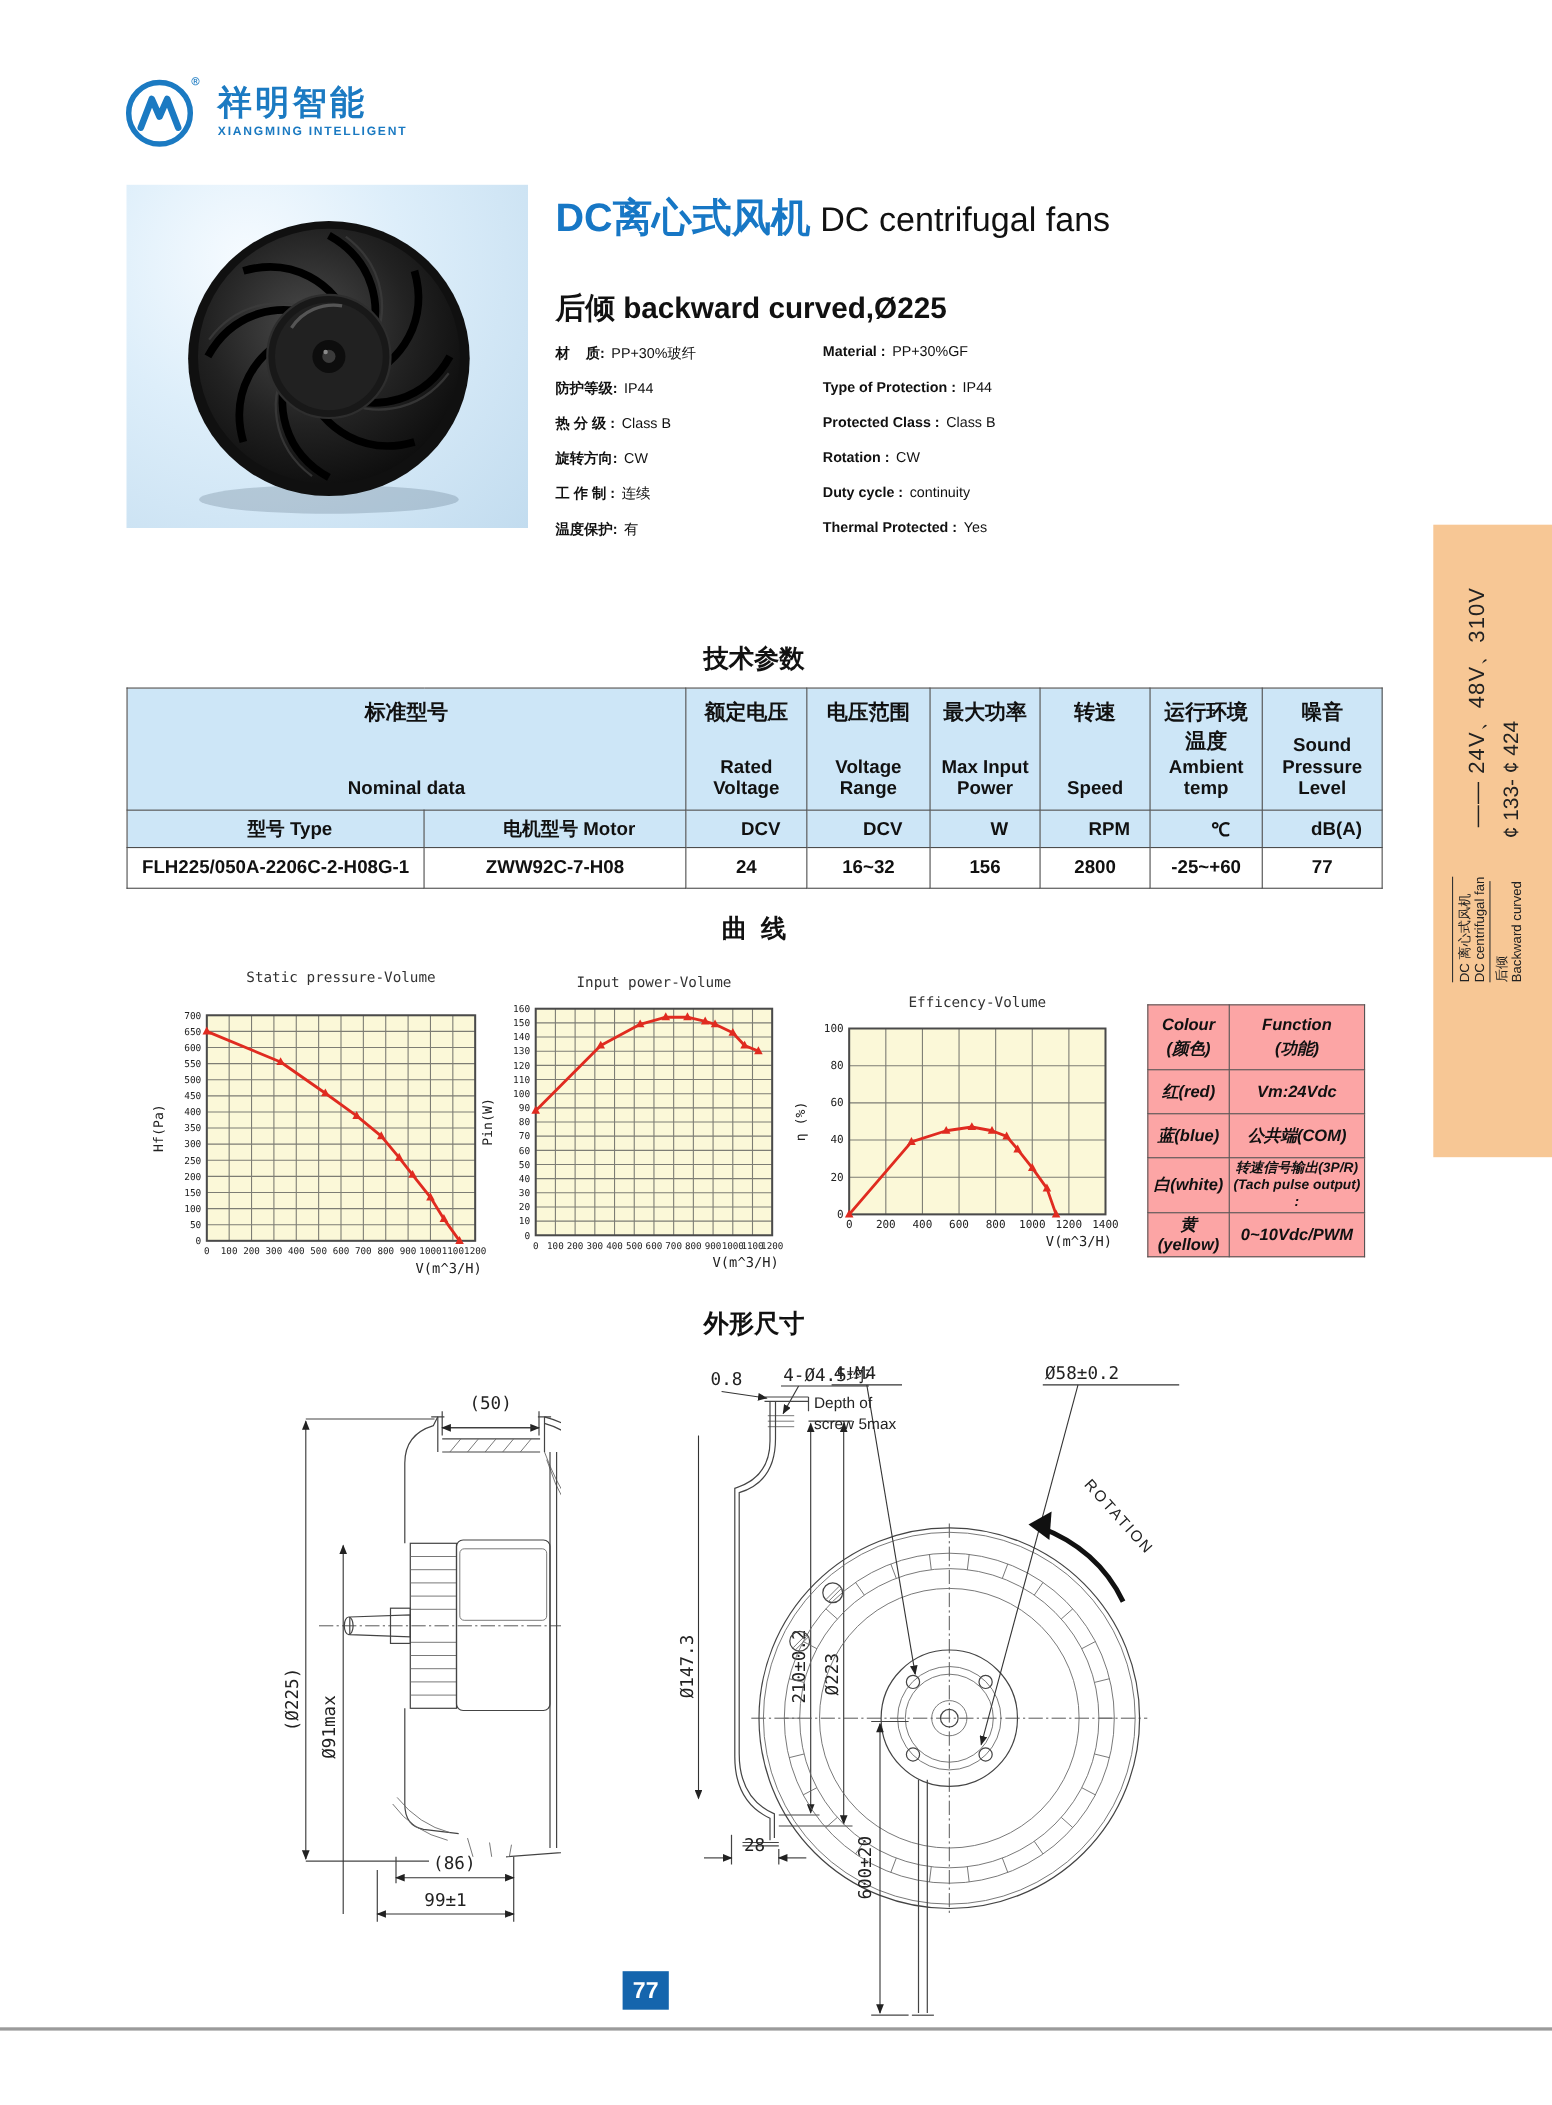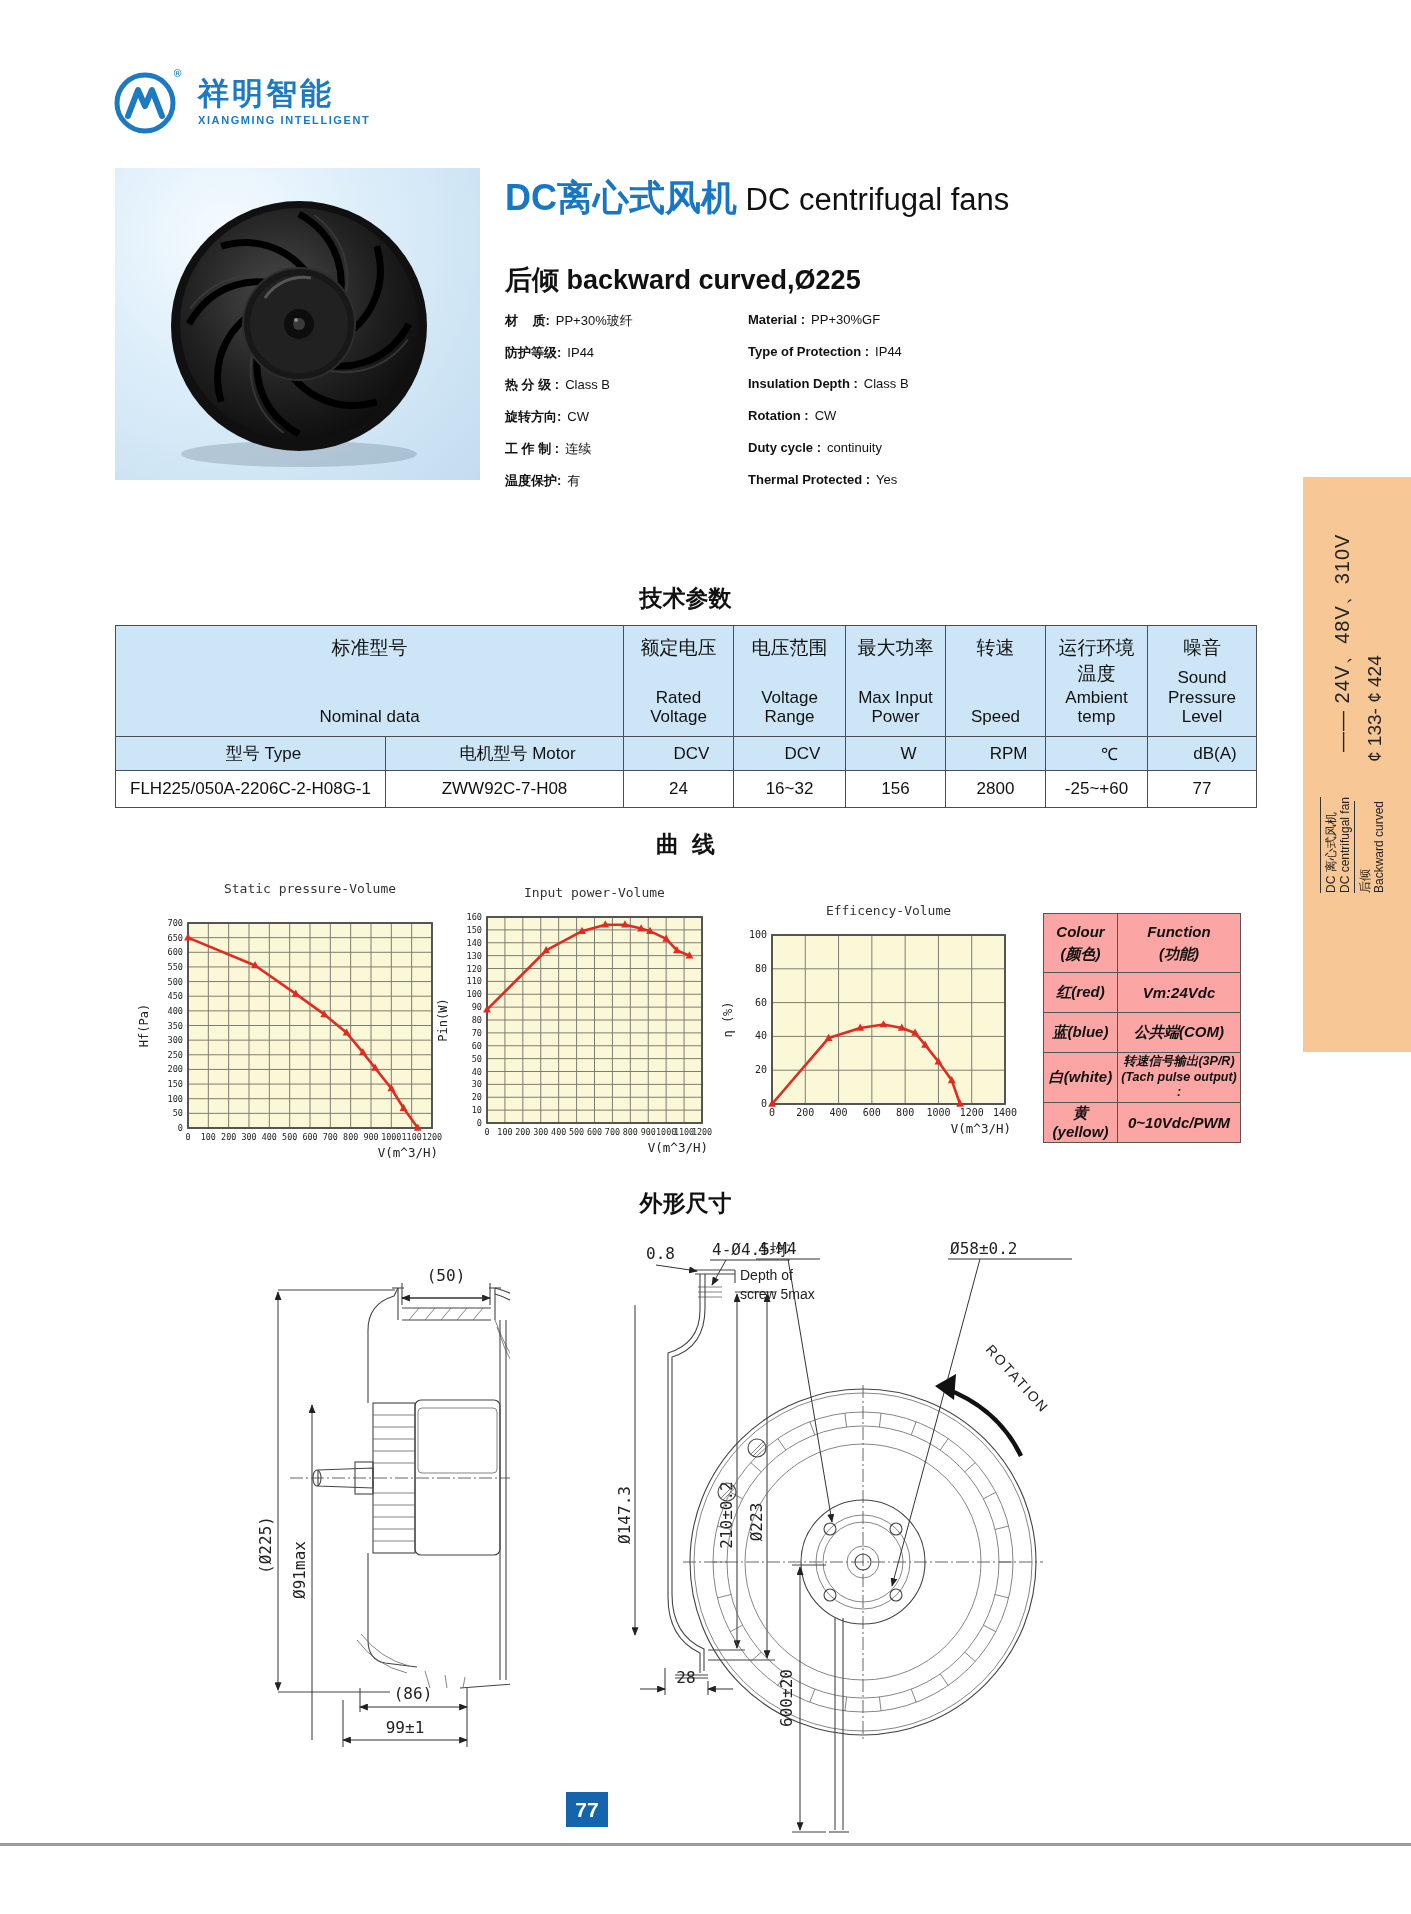--- a/index.html
+++ b/index.html
@@ -29,21 +29,21 @@
   #specs-en{left:748px;top:0;}
 
   
   .sec{left:115px;width:1141px;height:23px;display:flex;align-items:center;flex-direction:column;}
   .sec-title{font-size:23px;font-weight:bold;white-space:pre;flex:0 0 auto;}
   .sec-bar{flex:1;height:22px;background:#67c7ef;margin-left:18px;}
 
   
   #techtbl{left:115px;top:625px;border-collapse:collapse;table-layout:fixed;width:1141px;}
   #techtbl th,#techtbl td{border:1.6px solid #4d4d4d;text-align:center;vertical-align:middle;
-      padding:0 2px;font-weight:normal;}
+      padding:0 2px;font-weight:bold;}
   #techtbl .hrow th{background:#cde6f7;height:110px;vertical-align:top;}
   #techtbl .hcell{display:flex;flex-direction:column;justify-content:space-between;height:92px;padding-top:9px;}
   #techtbl .cnh{font-size:19px;}
   #techtbl .enh{font-size:17px;line-height:1.15;}
   #techtbl .urow th{background:#cde6f7;height:33px;font-size:17px;padding-left:28px;}
   #techtbl .drow td{height:36px;font-size:17px;background:#fff;}
 
   
   .chart{position:absolute;}
   svg text{font-family:"DejaVu Sans Mono",monospace;}
@@ -140,21 +140,21 @@
     <div class="spec-row" style="top:312px"><span class="spec-label">材    质:</span><span class="spec-val">PP+30%玻纤</span></div>
     <div class="spec-row" style="top:344px"><span class="spec-label">防护等级:</span><span class="spec-val">IP44</span></div>
     <div class="spec-row" style="top:376px"><span class="spec-label">热 分 级 :</span><span class="spec-val">Class B</span></div>
     <div class="spec-row" style="top:408px"><span class="spec-label">旋转方向:</span><span class="spec-val">CW</span></div>
     <div class="spec-row" style="top:440px"><span class="spec-label">工 作 制 :</span><span class="spec-val">连续</span></div>
     <div class="spec-row" style="top:472px"><span class="spec-label">温度保护:</span><span class="spec-val">有</span></div>
   </div>
   <div class="abs spec-col" id="specs-en">
     <div class="spec-row" style="top:312px"><span class="spec-label">Material :</span><span class="spec-val">PP+30%GF</span></div>
     <div class="spec-row" style="top:344px"><span class="spec-label">Type of Protection :</span><span class="spec-val">IP44</span></div>
-    <div class="spec-row" style="top:376px"><span class="spec-label">Insulation Depth :</span><span class="spec-val">Class B</span></div>
+    <div class="spec-row" style="top:376px"><span class="spec-label">Protected Class :</span><span class="spec-val">Class B</span></div>
     <div class="spec-row" style="top:408px"><span class="spec-label">Rotation :</span><span class="spec-val">CW</span></div>
     <div class="spec-row" style="top:440px"><span class="spec-label">Duty cycle :</span><span class="spec-val">continuity</span></div>
     <div class="spec-row" style="top:472px"><span class="spec-label">Thermal Protected :</span><span class="spec-val">Yes</span></div>
   </div>
 
   <div class="abs sec" style="top:583px">
     <span class="sec-title">技术参数</span>
     <div class="sec-bar"></div>
   </div>
 

